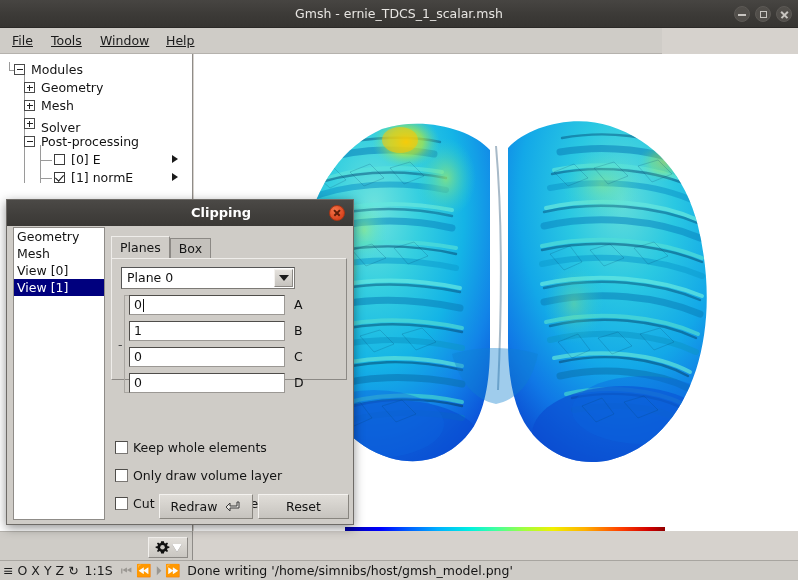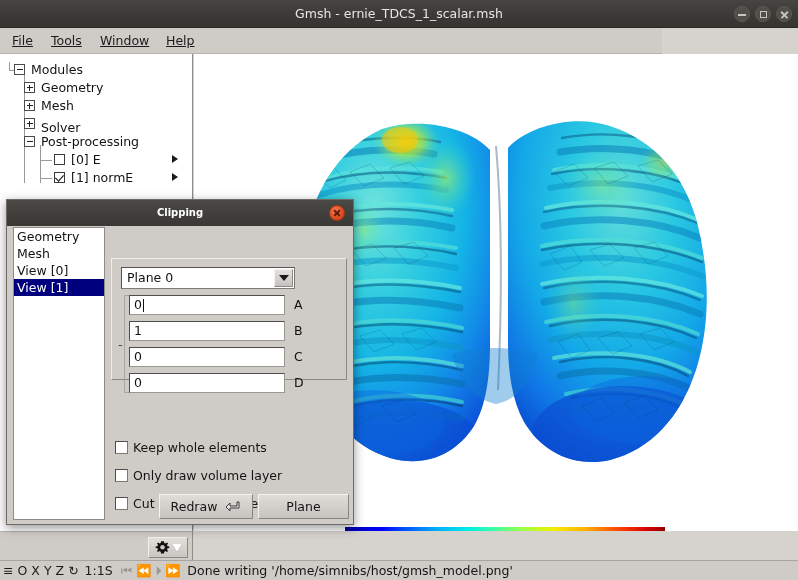--- a/index.html
+++ b/index.html
@@ -207,21 +207,21 @@
   }
   .dlg-title {
     position: absolute; left: 0; top: 0;
     width: 346px; height: 26px;
     background: linear-gradient(to bottom,#4b4946 0%, #403e3b 60%, #3a3835 100%);
     box-sizing: border-box;
   }
   .dlg-title-text {
     position: absolute; left: 0; top: 0; width: 346px;
     height: 26px; line-height: 26px; text-align: center;
-    color: #ffffff; font-size: 10px; font-weight: bold;
+    color: #ffffff; font-size: 13px; font-weight: bold; padding-left: 41px;
   }
   .dlg-close {
     position: absolute; right: 8px; top: 5px;
     width: 16px; height: 16px; border-radius: 50%;
     background: radial-gradient(circle at 35% 30%, #f4764a, #d9451f 70%);
     border: 1px solid #a83515;
     box-sizing: border-box;
   }
   .dlg-close::before, .dlg-close::after {
     content: ""; position: absolute;
@@ -632,20 +632,24 @@
     </div>
 
     <div class="dlg-list">
       <div class="dlg-list-item">Geometry</div>
       <div class="dlg-list-item">Mesh</div>
       <div class="dlg-list-item">View [0]</div>
       <div class="dlg-list-item sel">View [1]</div>
     </div>
 
     <div class="dlg-body">
+      <div class="tabs">
+        <div class="tab active">Planes</div>
+        <div class="tab">Box</div>
+      </div>
 
       <div class="tab-pane">
         <div class="combo">
           <span class="combo-text">Plane 0</span>
           <span class="combo-btn"></span>
         </div>
 
         <div class="group-bracket" style="top:36px; height:98px;"></div>
         <span class="group-dash" style="top:78px; left:6px;">-</span>
 
@@ -685,17 +689,17 @@
       </div>
     </div>
 
     <div class="dbtn" style="left:152px; top:294px; width:94px;">
       <span>Redraw</span>
       <svg width="16" height="12" viewBox="0 0 16 12" xmlns="http://www.w3.org/2000/svg">
         <path d="M14,1 L14,7 L5,7 L5,10 L1,6 L5,2 L5,5 L12,5 L12,1 Z" fill="#e8e6e2" stroke="#3a3a3a" stroke-width="1" stroke-linejoin="round"></path>
       </svg>
     </div>
     <div class="dbtn" style="left:251px; top:294px; width:91px;">
-      <span>Plane</span>
+      <span>Reset</span>
     </div>
   </div>
 
 </div>
 
 </body></html>

